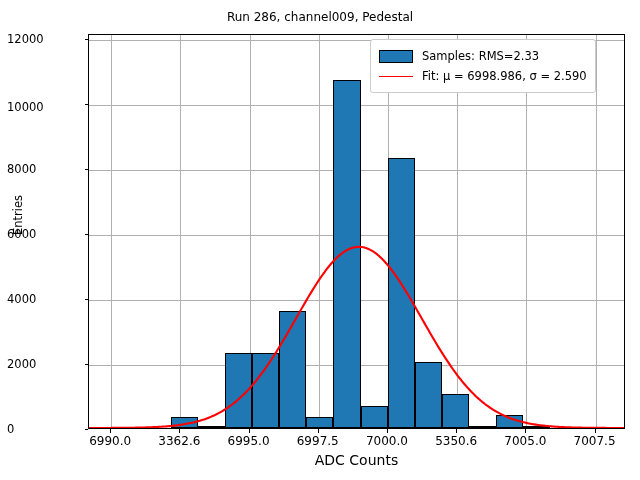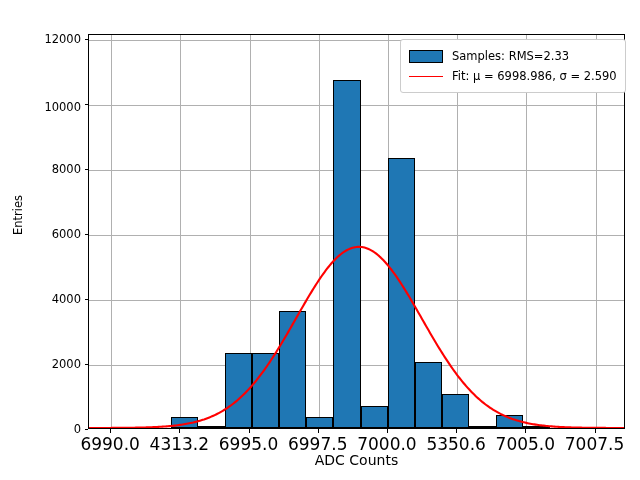--- a/index.html
+++ b/index.html
@@ -66,38 +66,38 @@
     left: 0;
     top: 0;
     width: 100%;
     height: 100%;
     pointer-events: none;
   }
   .ytick-label {
     position: absolute;
     right: 0;
     width: 74px;
-    text-align: right;
+    text-align: left;
     font-size: 11.5px;
     color: #000000;
     transform: translateY(-50%);
   }
   .ytick-mark {
     position: absolute;
     width: 3.5px;
     height: 1px;
     background: #000000;
   }
   .xtick-label {
     position: absolute;
     top: 434px;
     width: 80px;
     margin-left: -40px;
     text-align: center;
-    font-size: 17px;
+    font-size: 12px;
     color: #000000;
   }
   .xtick-mark {
     position: absolute;
     top: 429px;
     width: 1px;
     height: 3.5px;
     background: #000000;
   }
   #xlabel {
@@ -121,21 +121,20 @@
   }
   #legend {
     position: absolute;
     left: 370px;
     top: 39px;
     background: #ffffff;
     border: 1px solid #cccccc;
     border-radius: 3px;
     padding: 6px 8px 6px 8px;
     box-sizing: border-box;
-    margin-left: 30px;
   }
   .legend-row {
     display: flex;
     align-items: center;
     height: 20px;
   }
   .legend-swatch-patch {
     width: 34px;
     height: 13px;
     background: #1f77b4;
@@ -162,20 +161,21 @@
     font-size: 11.5px;
     color: #000000;
     white-space: nowrap;
   }
 </style>
 </head>
 <body>
 
 <div id="figure">
 
+  <div id="chart-title">Run 286, channel009, Pedestal</div>
 
   <div id="ylabel">Entries</div>
   <div id="xlabel">ADC Counts</div>
 
   <div id="ytick-labels">
       <div class="ytick-label" style="top: 429px; right: 559px;">0</div>
       <div class="ytick-label" style="top: 363.979px; right: 559px;">2000</div>
       <div class="ytick-label" style="top: 298.959px; right: 559px;">4000</div>
       <div class="ytick-label" style="top: 233.938px; right: 559px;">6000</div>
       <div class="ytick-label" style="top: 168.918px; right: 559px;">8000</div>
@@ -186,21 +186,21 @@
       <div class="ytick-mark" style="top: 429px; left: 84.5px;"></div>
       <div class="ytick-mark" style="top: 363.979px; left: 84.5px;"></div>
       <div class="ytick-mark" style="top: 298.959px; left: 84.5px;"></div>
       <div class="ytick-mark" style="top: 233.938px; left: 84.5px;"></div>
       <div class="ytick-mark" style="top: 168.918px; left: 84.5px;"></div>
       <div class="ytick-mark" style="top: 103.897px; left: 84.5px;"></div>
       <div class="ytick-mark" style="top: 38.8765px; left: 84.5px;"></div>
     </div>
   <div id="xtick-labels">
       <div class="xtick-label" style="left: 110.144px;">6990.0</div>
-      <div class="xtick-label" style="left: 179.345px;">4313.2</div>
+      <div class="xtick-label" style="left: 179.345px;">3362.6</div>
       <div class="xtick-label" style="left: 248.546px;">6995.0</div>
       <div class="xtick-label" style="left: 317.747px;">6997.5</div>
       <div class="xtick-label" style="left: 386.948px;">7000.0</div>
       <div class="xtick-label" style="left: 456.149px;">5350.6</div>
       <div class="xtick-label" style="left: 525.351px;">7005.0</div>
       <div class="xtick-label" style="left: 594.552px;">7007.5</div>
     </div>
   <div id="xtick-marks">
       <div class="xtick-mark" style="left: 110.144px;"></div>
       <div class="xtick-mark" style="left: 179.345px;"></div>

